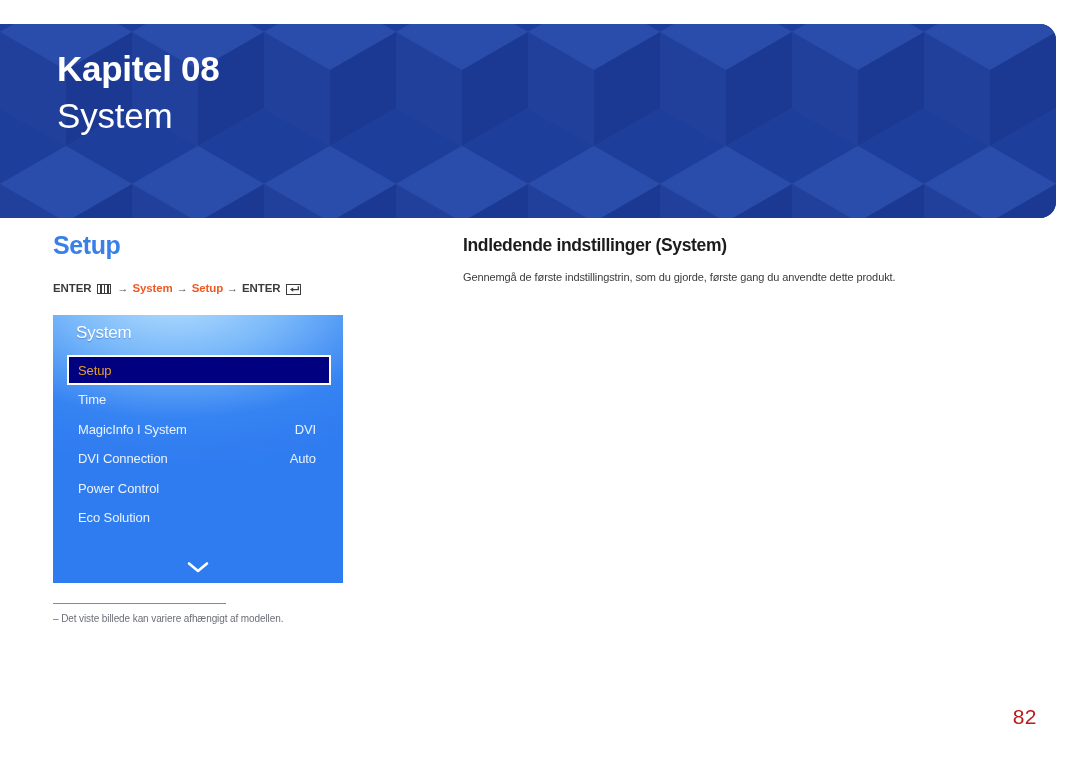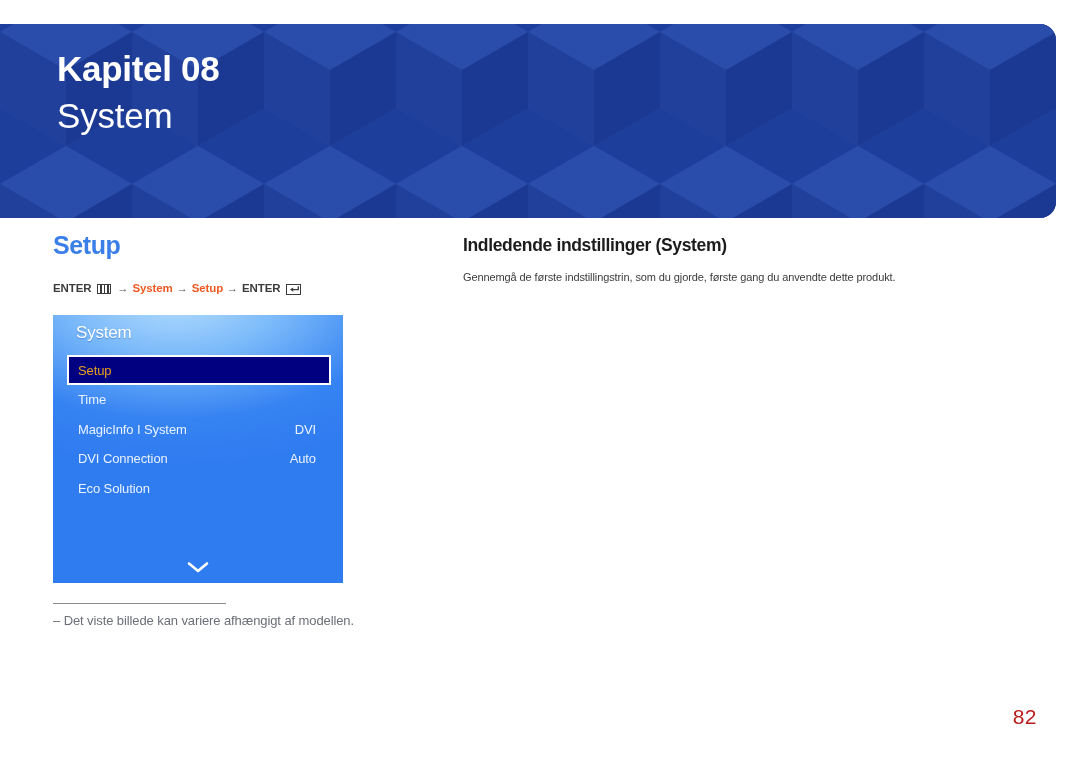--- a/index.html
+++ b/index.html
@@ -182,21 +182,21 @@
     top: 603px;
     width: 330px;
   }
   .footnote-rule {
     width: 173px;
     height: 1px;
     background: #8a8a8a;
     margin-bottom: 9px;
   }
   .footnote-text {
-    font-size: 13px;
+    font-size: 10px;
     color: #6c6f78;
     letter-spacing: -0.1px;
     white-space: nowrap;
   }
 
   
   .right-col {
     position: absolute;
     left: 463px;
     top: 234px;
@@ -295,20 +295,24 @@
       <span class="osd-label">MagicInfo I System</span>
       <span class="osd-value">DVI</span>
     </div>
 
 
     <div class="osd-row">
       <span class="osd-label">DVI Connection</span>
       <span class="osd-value">Auto</span>
     </div>
 
+    <div class="osd-row">
+      <span class="osd-label">Power Control</span>
+      <span class="osd-value"></span>
+    </div>
 
     <div class="osd-row">
       <span class="osd-label">Eco Solution</span>
       <span class="osd-value"></span>
     </div>
 
   </div>
   <div class="osd-chevron">
     <svg width="26" height="14" viewBox="0 0 26 14" xmlns="http://www.w3.org/2000/svg">
       <path d="M4 3.5 L13 11 L22 3.5" stroke="#ffffff" stroke-width="2.6" fill="none" stroke-linecap="round" stroke-linejoin="round"></path>

